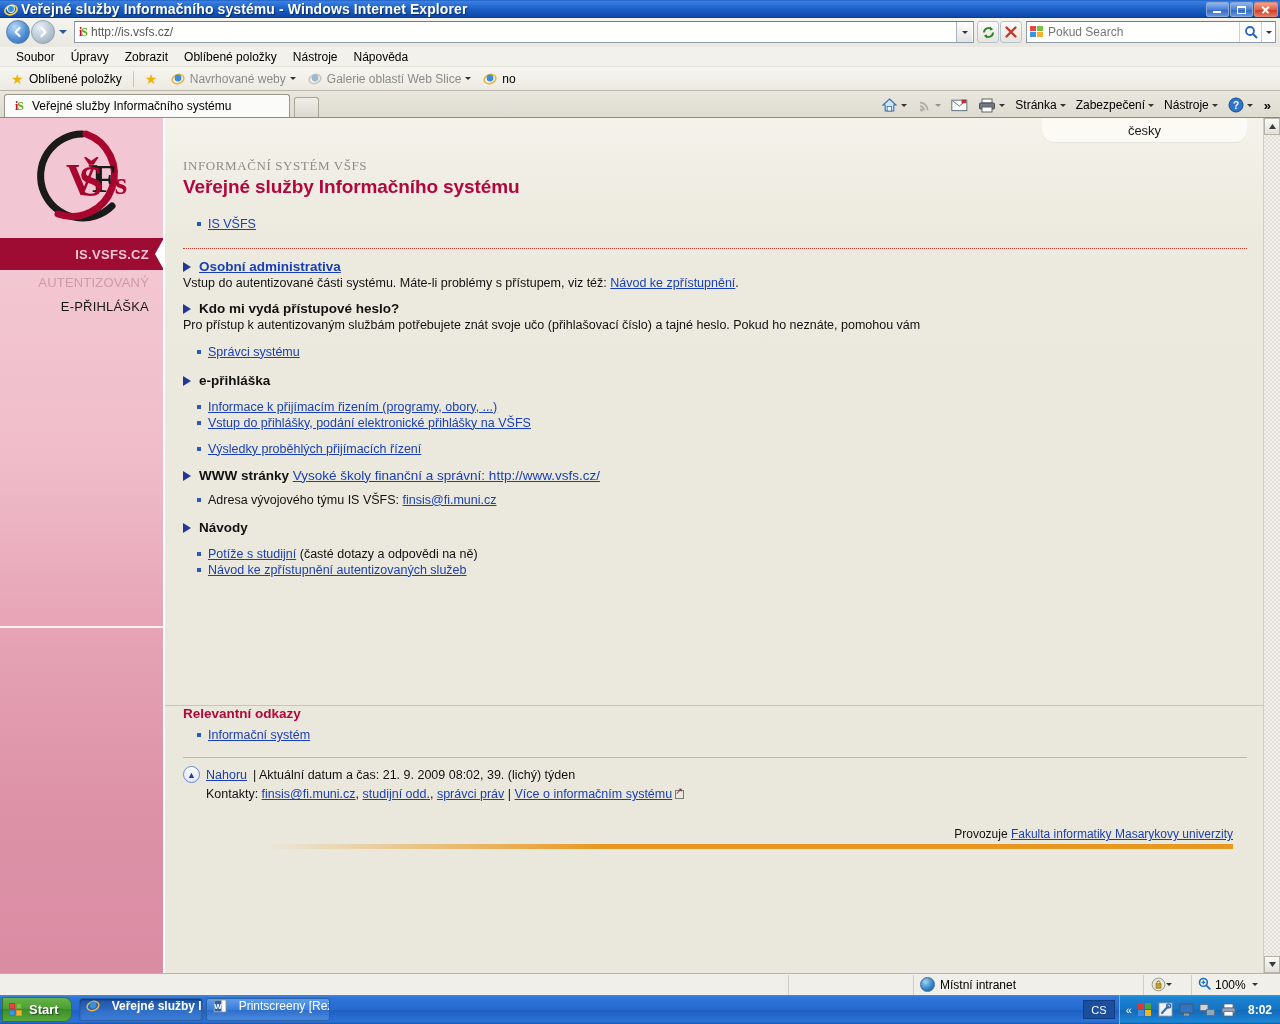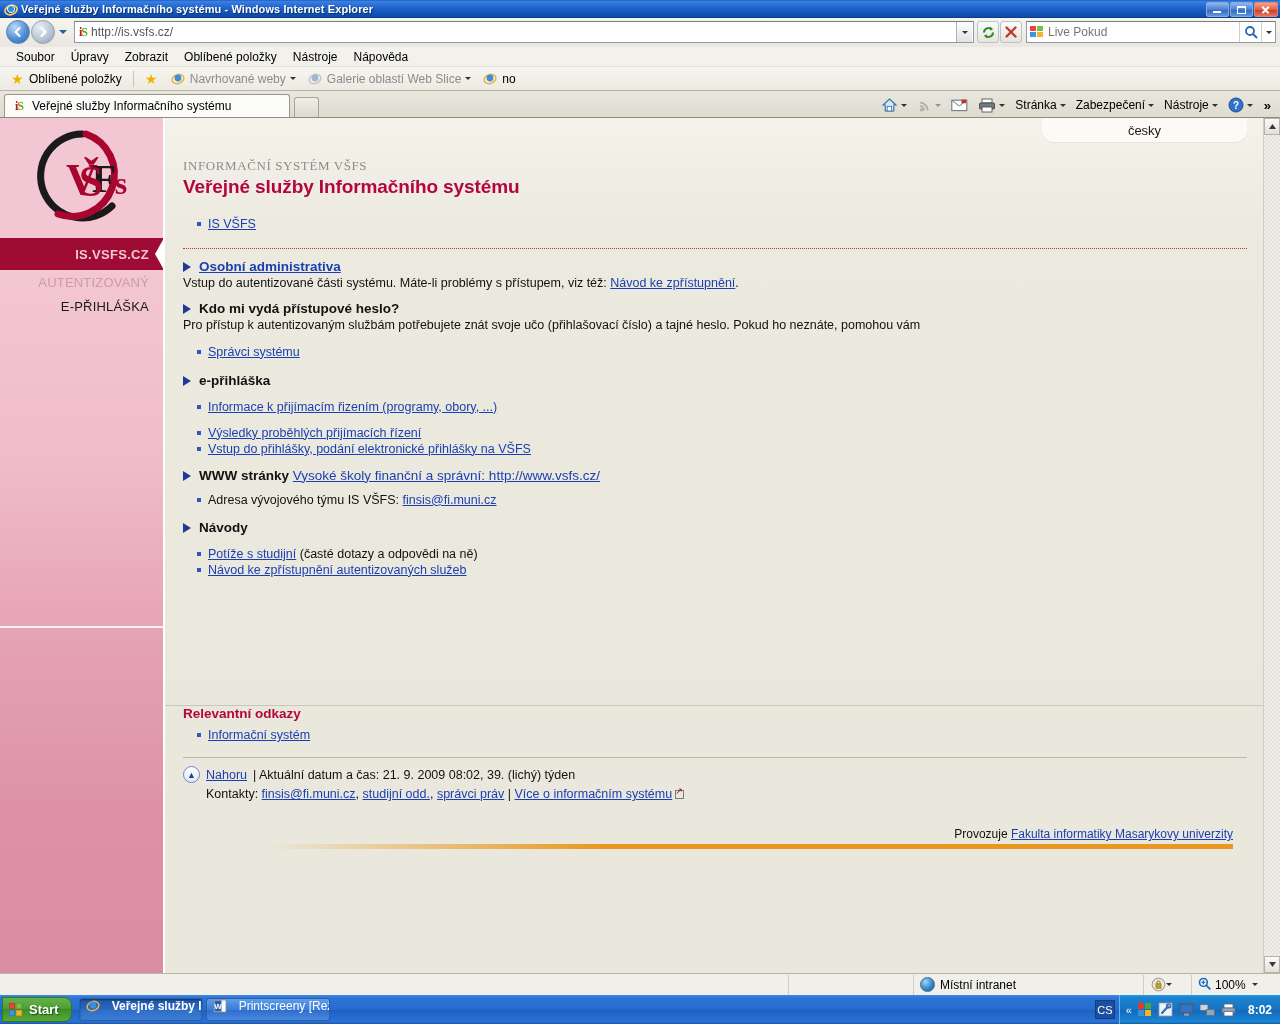--- a/index.html
+++ b/index.html
@@ -20,21 +20,21 @@
     background: linear-gradient(to bottom, #1c5fc4 0%, #3a7fe0 8%, #1e62cc 45%, #0d4aa8 92%, #09397f 100%);
     display: flex; align-items: center;
     padding: 0 2px 0 3px;
     color: #fff;
     flex: 0 0 auto;
   }
   .tb-ico {
     width: 15px; height: 14px; margin-right: 3px;
     display: inline-flex; align-items: center; justify-content: center;
   }
-  .tb-title { font-size: 11px; font-weight: bold; letter-spacing: .1px; white-space: nowrap;
+  .tb-title { font-size: 14px; font-weight: bold; letter-spacing: .1px; white-space: nowrap;
     text-shadow: 1px 1px 1px rgba(0,0,0,.45); }
   .tb-spacer { flex: 1 1 auto; }
   .tb-btns { display: flex; gap: 1px; }
   .tb-btn {
     width: 23px; height: 15px; border: 1px solid #8aa9d8;
     background: linear-gradient(to bottom,#8fb6ef,#4b80d4 50%,#2f65be 51%,#6095dd);
     border-radius: 2px; position: relative;
   }
   .tb-btn.close { background: linear-gradient(to bottom,#f4a08a,#e0604a 50%,#cc3a22 51%,#e4745c);
     border-color:#d38a78; width: 24px;}
@@ -241,21 +241,21 @@
   .tb-tasks { display: flex; align-items: center; gap: 3px; padding-left: 4px; }
   .task {
     height: 23px; width: 124px; display: flex; align-items: flex-start; gap: 12px; padding: 0 6px;
     border-radius: 3px; font-size: 12px; color: #fff;
     background: linear-gradient(to bottom,#5f9ee8,#3a7ddb 50%,#2e6cc9 52%,#4a8ae0);
     border: 1px solid #2a5fa8; white-space: nowrap; overflow: hidden;
   }
   .task.active { background: linear-gradient(to bottom,#1f55a8,#2a66bd 45%,#2f6fc8 55%,#3d7dd6);
     box-shadow: inset 0 1px 2px rgba(0,0,0,.4); font-weight: bold; }
   .tray { margin-left: auto; display: flex; align-items: center; height: 29px; }
-  .lang-ind { width: 20px; height: 19px; margin-right: 4px; display: flex; align-items: center; justify-content: center;
+  .lang-ind { width: 32px; height: 19px; margin-right: 4px; display: flex; align-items: center; justify-content: center;
     background: #1b4f9e; color: #fff; font-size: 11px; border: 1px solid #123d80; }
   .traybox { display: flex; align-items: center; gap: 5px; height: 29px; padding: 0 8px 0 6px;
     background: linear-gradient(to bottom,#21a0e8 0%,#1c84d2 8%,#1673c4 50%,#1369b8 52%,#1c86d6 93%,#1159a0 100%);
     border-left: 1px solid #5fb5ef; color: #fff; font-size: 12px; }
   .tray-ico { width: 16px; height: 16px; display: inline-flex; align-items: center; justify-content: center; }
   .tray-time { margin-left: 6px; font-size: 12px; font-weight: bold; }
 </style>
 </head>
 <body>
 
@@ -323,21 +323,21 @@
           </svg>
       </span>
 
       <span class="searchbox">
         <span class="winlogo">
           <i style="left:0;top:0;background:#e8453c"></i>
             <i style="left:7px;top:0;background:#7cc043"></i>
           <i style="left:0;top:6px;background:#3b96e0"></i>
             <i style="left:7px;top:6px;background:#f5b32d"></i>
         </span>
-        <span class="search-ph">Live Pokud</span>
+        <span class="search-ph">Pokud Search</span>
         <span class="search-go">
           <svg width="14" height="14" viewBox="0 0 14 14">
               <circle cx="6" cy="6" r="4" fill="none" stroke="#2a66b8" stroke-width="1.8"></circle>
               <path d="M9 9 L12.5 12.5" stroke="#2a66b8" stroke-width="2" stroke-linecap="round"></path>
             </svg>
         </span>
         <span class="search-caret">
             <span class="caret sm"></span>
           </span>
       </span>
@@ -529,27 +529,27 @@
 
           <div class="sec" style="margin-top:13px">
             <span class="tri"></span>
             <span class="sec-title">e-přihláška</span>
           </div>
           <div style="margin-top:11px">
             <div class="bullet-row">
               <span class="bullet"></span>
               <a class="l" href="#">Informace k přijímacím řizením (programy, obory, ...)</a>
             </div>
+            <div class="bullet-row">
+              <span class="bullet"></span>
+              <a class="l" href="#">Vstup do přihlášky, podání elektronické přihlášky na VŠFS</a>
+            </div>
             <div class="bullet-row" style="margin-top:10px">
               <span class="bullet"></span>
               <a class="l" href="#">Výsledky proběhlých přijímacích řízení</a>
-            </div>
-            <div class="bullet-row">
-              <span class="bullet"></span>
-              <a class="l" href="#">Vstup do přihlášky, podání elektronické přihlášky na VŠFS</a>
             </div>
           </div>
 
           <div class="sec" style="margin-top:11px">
             <span class="tri"></span>
             <span class="sec-title">
               <span>WWW stránky</span>
               <a class="l" href="#" style="font-weight:normal">Vysoké školy finanční a správní: http://www.vsfs.cz/</a>
             </span>
           </div>

